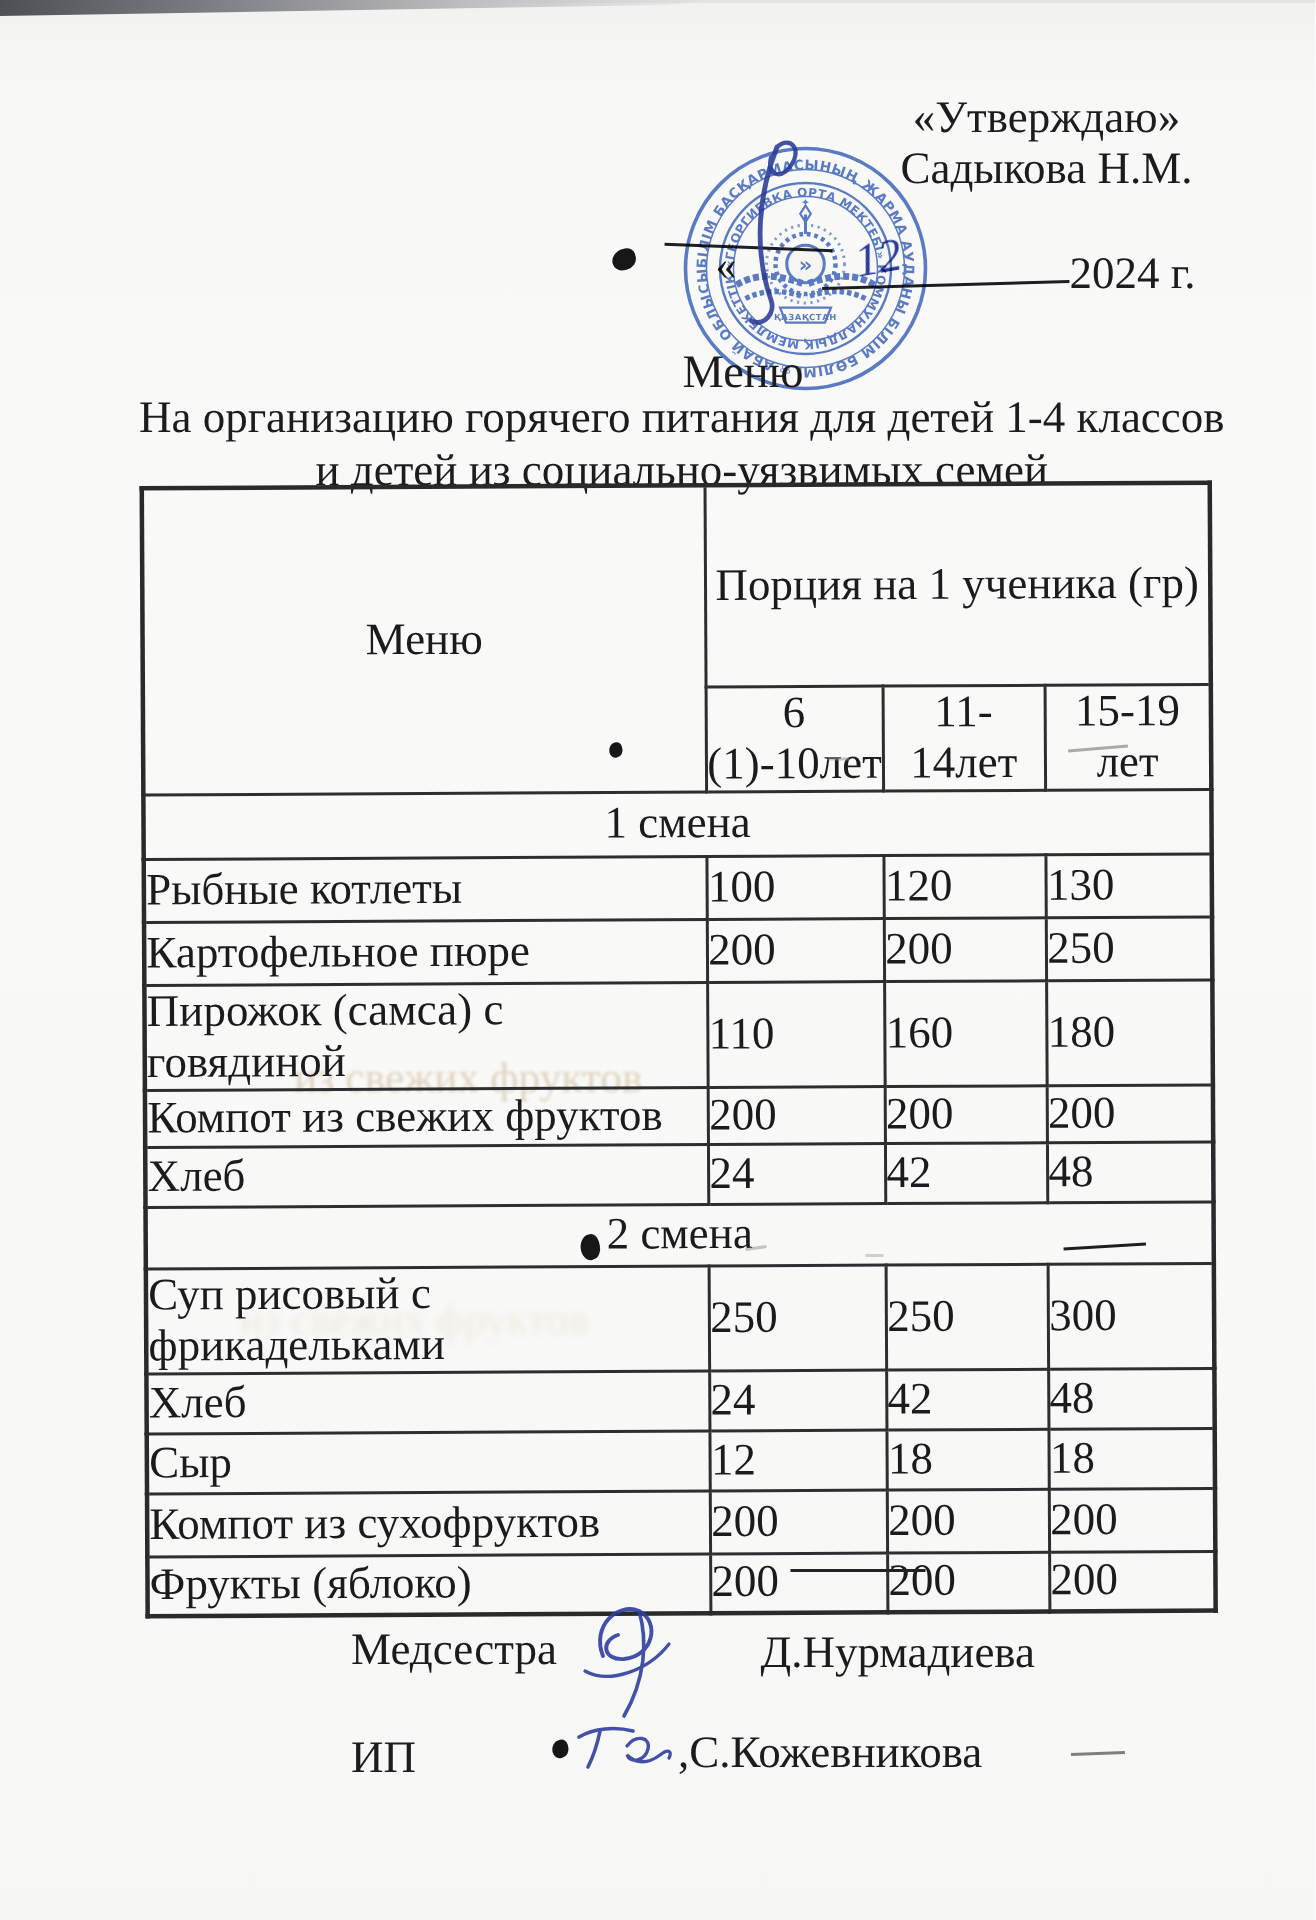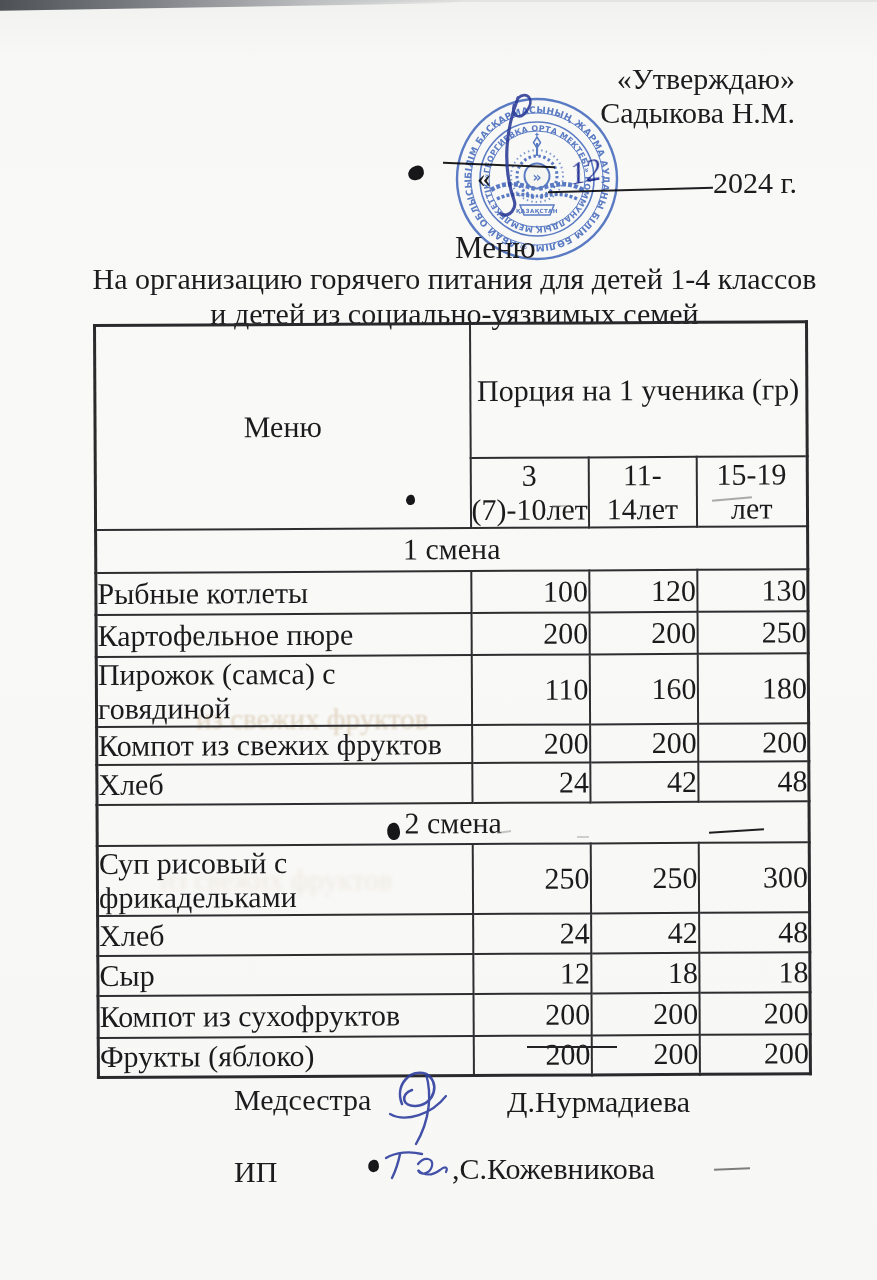--- a/index.html
+++ b/index.html
@@ -12,38 +12,38 @@
   .abs{position:absolute;}
   
   .scan-topline{left:0;top:0;width:877px;height:2px;background:#d9d9d7;opacity:.55;}
   .scan-wedge{left:0;top:0;width:478px;height:13px;
     background:linear-gradient(90deg,#4d5055 0%,#7c7f84 30%,#bcbec0 65%,rgba(235,235,233,0) 100%);
     clip-path:polygon(0 0,100% 0,93% 25%,0 82%);}
   .ink-blob{background:#17171a;border-radius:62% 40% 55% 48%;transform:rotate(-14deg);}
   .pencil{height:0;border-top:2px solid #8f8f8f;opacity:.75;}
   .stroke{height:0;border-top:2.5px solid #1e1e20;}
   
-  .approval{top:62px;right:82px;text-align:right;font-size:30px;line-height:34px;}
+  .approval{top:62px;right:82px;text-align:center;font-size:30px;line-height:34px;}
   .year{left:713px;top:166px;font-size:30px;}
   .quote-open{left:477px;top:162px;font-size:28px;}
   .date-mark{left:570px;top:154px;font-size:31px;font-style:italic;color:#2c3a9a;
     transform:rotate(-10deg);filter:blur(.2px);}
   
   .title-menu{left:455px;top:230px;font-size:31px;}
   .title-line{left:0;top:0;width:877px;text-align:center;transform:translateX(16px);font-size:30px;}
   
   table.menu{position:absolute;left:93px;top:324px;width:712px;border-collapse:collapse;
     table-layout:fixed;transform:rotate(-0.3deg);transform-origin:left top;}
   table.menu td{border:2px solid #2e2e30;padding:0;vertical-align:middle;
     font-size:30px;color:#1b1b1d;}
   table.menu{border:3px solid #2a2a2c;}
   td.hdr{text-align:center;font-size:32px;}
   td.age{text-align:center;font-size:21px;}
   td.dish{text-align:left;padding-left:9px;}
-  td.val{text-align:right;}
+  td.val{text-align:left;}
   td.section{text-align:center;font-size:31px;}
   
   .ghost{color:#b08a54;opacity:.33;filter:blur(1.2px);font-size:29px;pointer-events:none;}
   .ghost2{opacity:.13;filter:blur(2px);}
   
   .f-label{font-size:30px;}
   .sig{position:absolute;}
   .underline{height:0;border-top:2.5px solid #232325;}
   .stamp{mix-blend-mode:multiply;filter:blur(.35px);opacity:.92;}
 </style>
@@ -117,21 +117,21 @@
         <col style="width:118px">
         <col style="width:108px">
         <col style="width:111px">
       </colgroup>
     <tbody>
         <tr style="height:134px">
       <td class="hdr" rowspan="2">Меню</td>
       <td class="hdr" colspan="3">Порция на 1 ученика (гр)</td>
     </tr>
     <tr style="height:37px">
-      <td class="age">3 (7)-10лет</td>
+      <td class="age">6 (1)-10лет</td>
       <td class="age">11-14лет</td>
       <td class="age">15-19 лет</td>
     </tr>
     <tr style="height:43px">
           <td class="section" colspan="4">1 смена</td>
         </tr>
     <tr style="height:42px">
       <td class="dish">Рыбные котлеты</td>
       <td class="val">100</td>
       <td class="val">120</td>

